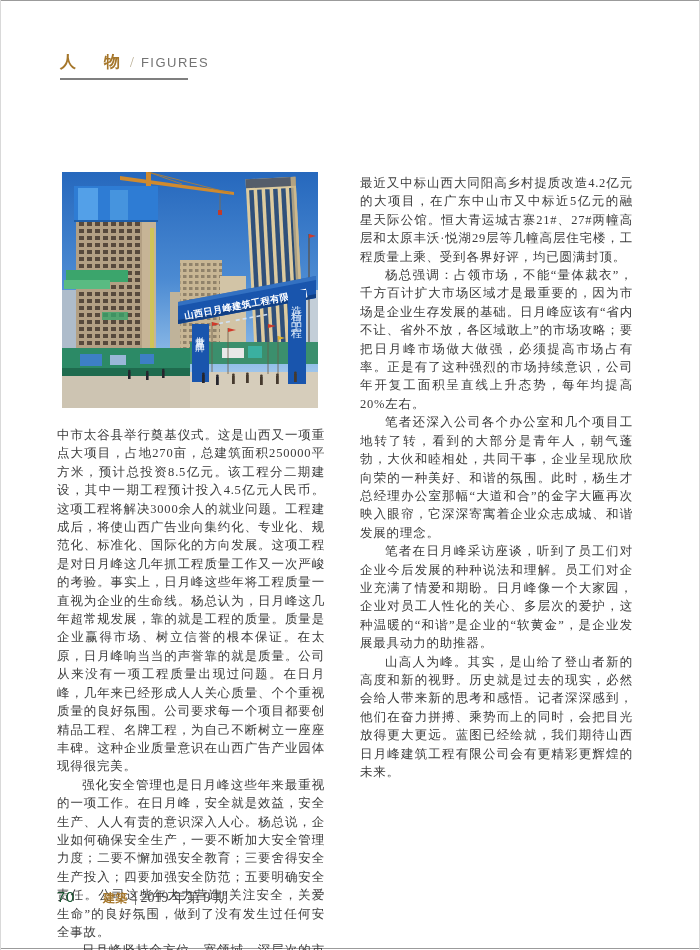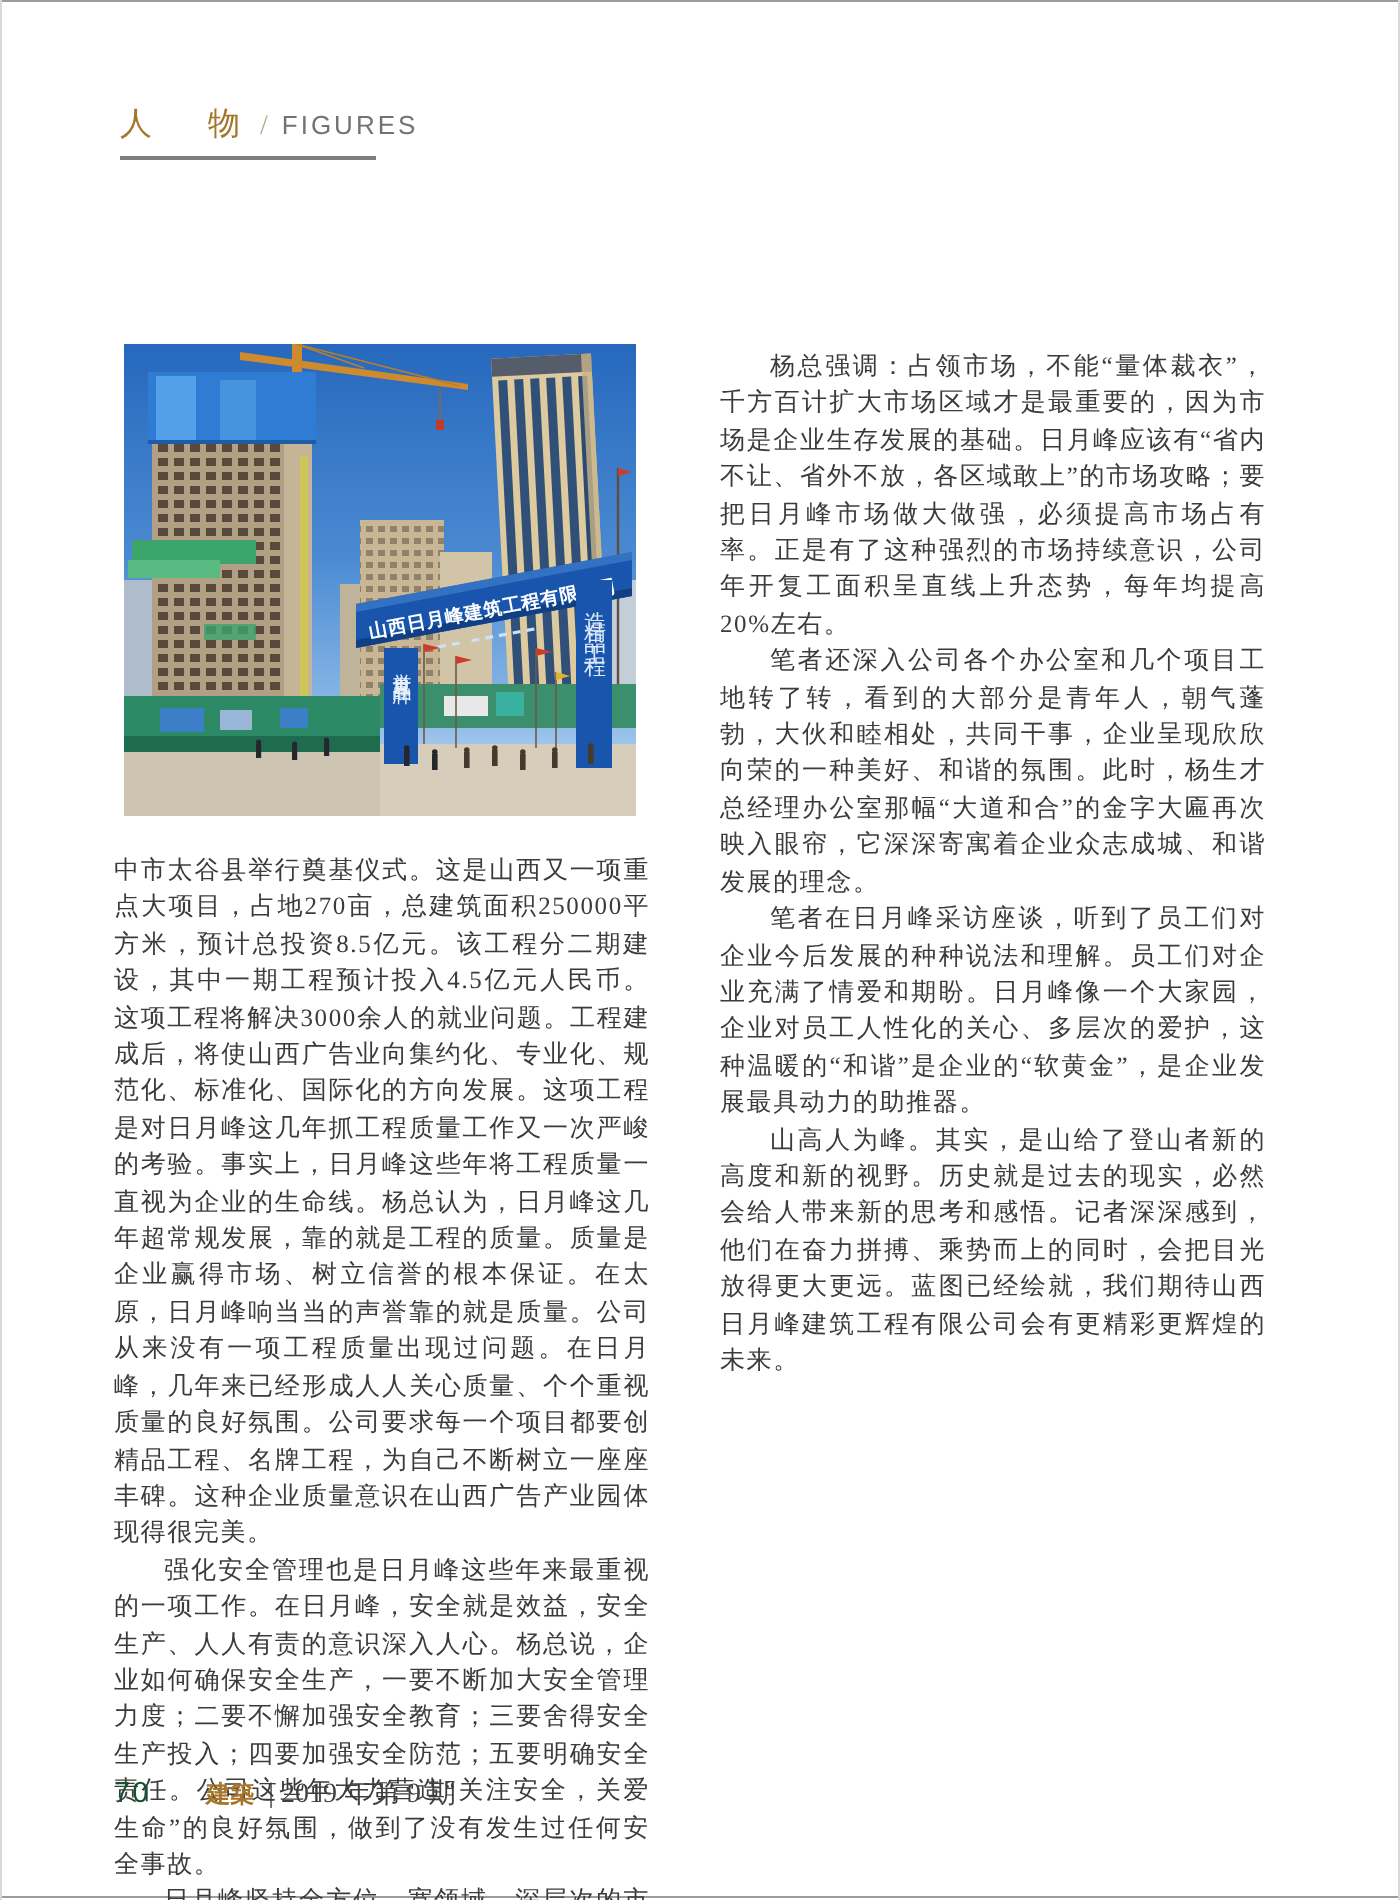--- a/index.html
+++ b/index.html
@@ -9,21 +9,21 @@
   }
   .edge { position:absolute; background:#9b9b9b; }
   .edge.top { left:0; top:0; width:700px; height:1px; }
   .edge.bottom { left:0; top:948px; width:700px; height:1px; }
   .edge.left { left:0; top:0; width:1px; height:950px; background:#d9d9d9; }
   .edge.right { left:699px; top:0; width:1px; height:950px; background:#d9d9d9; }
 
   
   .header { position:absolute; left:60px; top:52px; white-space:nowrap; }
   .header .cn {
-    color:#a5762a; font-weight:normal; font-size:16px; letter-spacing:6px;
+    color:#a5762a; font-weight:bold; font-size:16px; letter-spacing:6px;
     font-family:"Liberation Serif","DejaVu Serif",serif;
     text-align:center;
   }
   .header .slash { color:#b5a98e; font-size:14px; margin:0 3px 0 0; }
   .header .en {
     color:#737373; font-size:13px; letter-spacing:1.5px;
     font-family:"Liberation Sans","DejaVu Sans",sans-serif;
   }
   .header-rule { position:absolute; left:60px; top:78px; width:128px; height:2px; background:#7f7f7f; }
 
@@ -211,20 +211,21 @@
     </g>
   </svg>
 
   <div id="left-col" class="col">
     <p>中市太谷县举行奠基仪式。这是山西又一项重点大项目，占地270亩，总建筑面积250000平方米，预计总投资8.5亿元。该工程分二期建设，其中一期工程预计投入4.5亿元人民币。这项工程将解决3000余人的就业问题。工程建成后，将使山西广告业向集约化、专业化、规范化、标准化、国际化的方向发展。这项工程是对日月峰这几年抓工程质量工作又一次严峻的考验。事实上，日月峰这些年将工程质量一直视为企业的生命线。杨总认为，日月峰这几年超常规发展，靠的就是工程的质量。质量是企业赢得市场、树立信誉的根本保证。在太原，日月峰响当当的声誉靠的就是质量。公司从来没有一项工程质量出现过问题。在日月峰，几年来已经形成人人关心质量、个个重视质量的良好氛围。公司要求每一个项目都要创精品工程、名牌工程，为自己不断树立一座座丰碑。这种企业质量意识在山西广告产业园体现得很完美。</p>
     <p class="indent">强化安全管理也是日月峰这些年来最重视的一项工作。在日月峰，安全就是效益，安全生产、人人有责的意识深入人心。杨总说，企业如何确保安全生产，一要不断加大安全管理力度；二要不懈加强安全教育；三要舍得安全生产投入；四要加强安全防范；五要明确安全责任。公司这些年大力营造“关注安全，关爱生命”的良好氛围，做到了没有发生过任何安全事故。</p>
     <p class="indent">日月峰坚持全方位、宽领域、深层次的市场拓展，</p>
   </div>
 
   <div id="right-col" class="col">
+    <p>最近又中标山西大同阳高乡村提质改造4.2亿元的大项目，在广东中山市又中标近5亿元的融星天际公馆。恒大青运城古寨21#、27#两幢高层和太原丰沃·悦湖29层等几幢高层住宅楼，工程质量上乘、受到各界好评，均已圆满封顶。</p>
     <p class="indent">杨总强调：占领市场，不能“量体裁衣”，千方百计扩大市场区域才是最重要的，因为市场是企业生存发展的基础。日月峰应该有“省内不让、省外不放，各区域敢上”的市场攻略；要把日月峰市场做大做强，必须提高市场占有率。正是有了这种强烈的市场持续意识，公司年开复工面积呈直线上升态势，每年均提高20%左右。</p>
     <p class="indent">笔者还深入公司各个办公室和几个项目工地转了转，看到的大部分是青年人，朝气蓬勃，大伙和睦相处，共同干事，企业呈现欣欣向荣的一种美好、和谐的氛围。此时，杨生才总经理办公室那幅“大道和合”的金字大匾再次映入眼帘，它深深寄寓着企业众志成城、和谐发展的理念。</p>
     <p class="indent">笔者在日月峰采访座谈，听到了员工们对企业今后发展的种种说法和理解。员工们对企业充满了情爱和期盼。日月峰像一个大家园，企业对员工人性化的关心、多层次的爱护，这种温暖的“和谐”是企业的“软黄金”，是企业发展最具动力的助推器。</p>
     <p class="indent">山高人为峰。其实，是山给了登山者新的高度和新的视野。历史就是过去的现实，必然会给人带来新的思考和感悟。记者深深感到，他们在奋力拼搏、乘势而上的同时，会把目光放得更大更远。蓝图已经绘就，我们期待山西日月峰建筑工程有限公司会有更精彩更辉煌的未来。</p>
   </div>
 
   <div class="footer">
     <span class="pagenum">70</span>
     <span class="mag">建築</span>
     <span class="issue">| 2019 年第 9 期</span>

